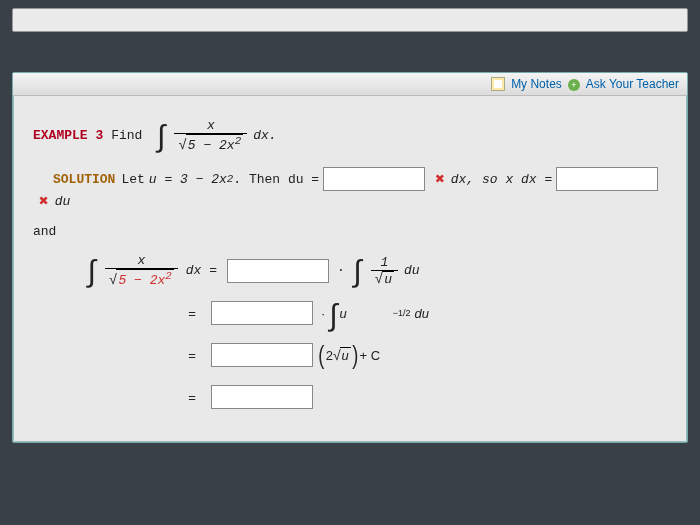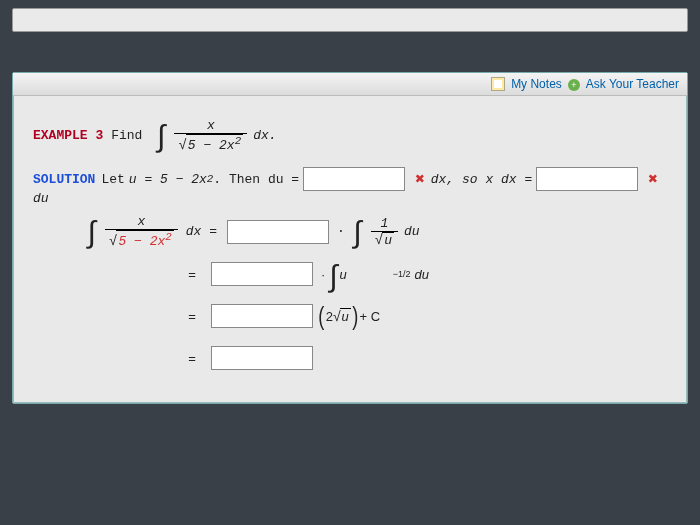--- a/index.html
+++ b/index.html
@@ -62,23 +62,24 @@
   .link { color: #0060aa; cursor: pointer; }
   .panel-body {
     padding: 16px 20px 28px 20px;
   }
   .example-label {
     color: #b00020;
     font-weight: bold;
     margin-right: 8px;
   }
   .solution-label {
-    color: #1d4ed8;
+    color: #a16207;
     font-weight: bold;
     margin-right: 6px;
+    margin-left: 20px;
   }
   .row {
     display: flex;
     align-items: center;
     flex-wrap: wrap;
     margin: 6px 0;
     min-height: 28px;
     font-family: Liberation Mono, monospace;
   }
   .frac {
@@ -177,31 +178,34 @@
               </span>
             </span>
           </span>
         </span>
         <span class="it" style="margin-left:4px;">dx.</span>
       </div>
 
       <div class="row" style="margin-top:14px;">
         <span class="solution-label">SOLUTION</span>
         <span style="margin-right:4px;">Let</span>
-        <span class="it">u = 5 − 2x</span>
+        <span class="it">u = 3 − 2x</span>
           <sup class="it">2</sup>
         <span>. Then  du =</span>
         <span class="ansbox"></span>
         <span class="xmark">✖</span>
         <span class="it">dx,  so  x dx =</span>
         <span class="ansbox"></span>
         <span class="xmark">✖</span>
         <span class="it">du</span>
       </div>
 
+      <div class="row">
+        <span>and</span>
+      </div>
 
       <div class="row" style="margin-left:50px;">
         <span class="intsign">∫</span>
         <span class="frac">
           <span class="num it">x</span>
           <span class="den">
             <span class="sqrt">
               <span class="under">
                 <span class="it red">5 − 2x</span><sup class="red">2</sup>
               </span>

